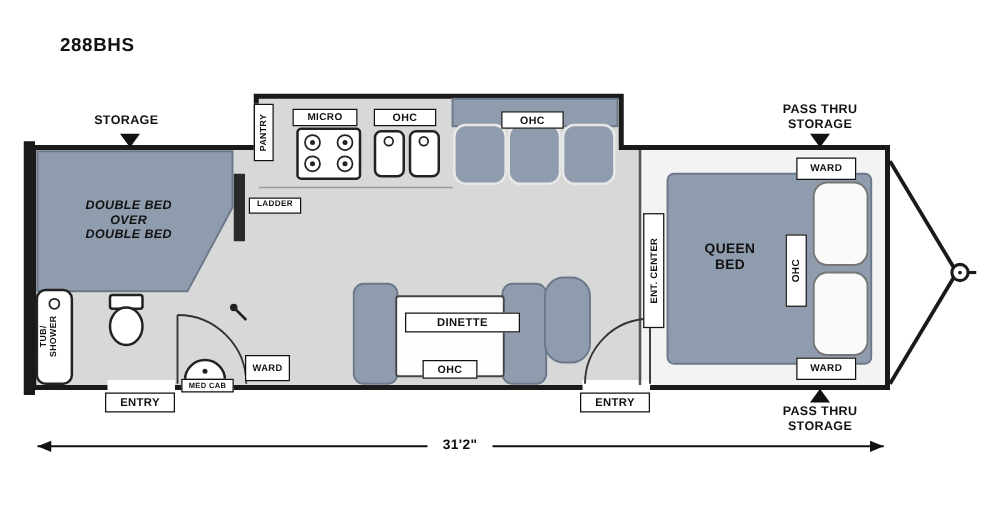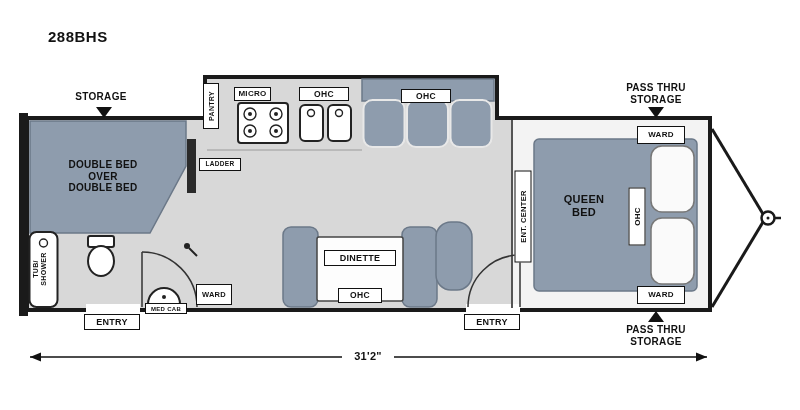--- a/index.html
+++ b/index.html
@@ -110,36 +110,36 @@
 
   <div class="lbl" style="left:62px;top:91px;width:78px;font-size:10px;">STORAGE</div>
   <div class="lbl" style="left:612px;top:82px;width:88px;font-size:10px;">PASS THRU
 STORAGE</div>
   <div class="lbl" style="left:612px;top:324px;width:88px;font-size:10px;">PASS THRU
 STORAGE</div>
 
   <div class="lbl box" style="left:84px;top:314px;width:56px;height:16px;font-size:9px;">ENTRY</div>
   <div class="lbl box" style="left:464px;top:314px;width:56px;height:16px;font-size:9px;">ENTRY</div>
 
-  <div class="lbl" style="left:45px;top:159px;width:116px;font-size:10px;">DOUBLE BED
+  <div class="lbl" style="left:45px;top:159px;width:116px;font-size:10px;font-style:italic;">DOUBLE BED
 OVER
 DOUBLE BED</div>
   <div class="lbl box" style="left:199px;top:158px;width:42px;height:13px;font-size:6.5px;">LADDER</div>
 
   <div class="lbl rot" style="left:11px;top:258px;width:64px;height:22px;font-size:7px;">TUB/
 SHOWER</div>
   <div class="lbl box" style="left:145px;top:303px;width:42px;height:11px;font-size:6px;">MED CAB</div>
 
   <div class="lbl box rot" style="left:188px;top:98px;width:46px;height:16px;font-size:7px;">PANTRY</div>
-  <div class="lbl box" style="left:234px;top:87px;width:37px;height:14px;font-size:8px;text-align:center;">MICRO</div>
+  <div class="lbl box" style="left:234px;top:87px;width:52px;height:14px;font-size:8px;text-align:center;">MICRO</div>
   <div class="lbl box" style="left:299px;top:87px;width:50px;height:14px;font-size:8.5px;">OHC</div>
   <div class="lbl box" style="left:196px;top:284px;width:36px;height:21px;font-size:7.5px;">WARD</div>
 
   <div class="lbl box" style="left:401px;top:89px;width:50px;height:14px;font-size:8.5px;">OHC</div>
-  <div class="lbl box" style="left:324px;top:250px;width:72px;height:16px;font-size:9px;">DINETTE</div>
+  <div class="lbl box" style="left:324px;top:250px;width:92px;height:16px;font-size:9px;">DINETTE</div>
   <div class="lbl box" style="left:338px;top:288px;width:44px;height:15px;font-size:8.5px;">OHC</div>
   <div class="lbl box rot" style="left:477px;top:208px;width:92px;height:17px;font-size:7.5px;">ENT. CENTER</div>
 
   <div class="lbl" style="left:546px;top:193px;width:76px;font-size:11px;">QUEEN
 BED</div>
   <div class="lbl box rot" style="left:608px;top:208px;width:58px;height:17px;font-size:8px;">OHC</div>
   <div class="lbl box" style="left:637px;top:126px;width:48px;height:18px;font-size:8px;">WARD</div>
   <div class="lbl box" style="left:637px;top:286px;width:48px;height:18px;font-size:8px;">WARD</div>
 
   <div class="lbl" style="left:342px;top:348px;width:52px;height:17px;font-size:11px;background:#fff;display:flex;align-items:center;justify-content:center;">31'2"</div>

